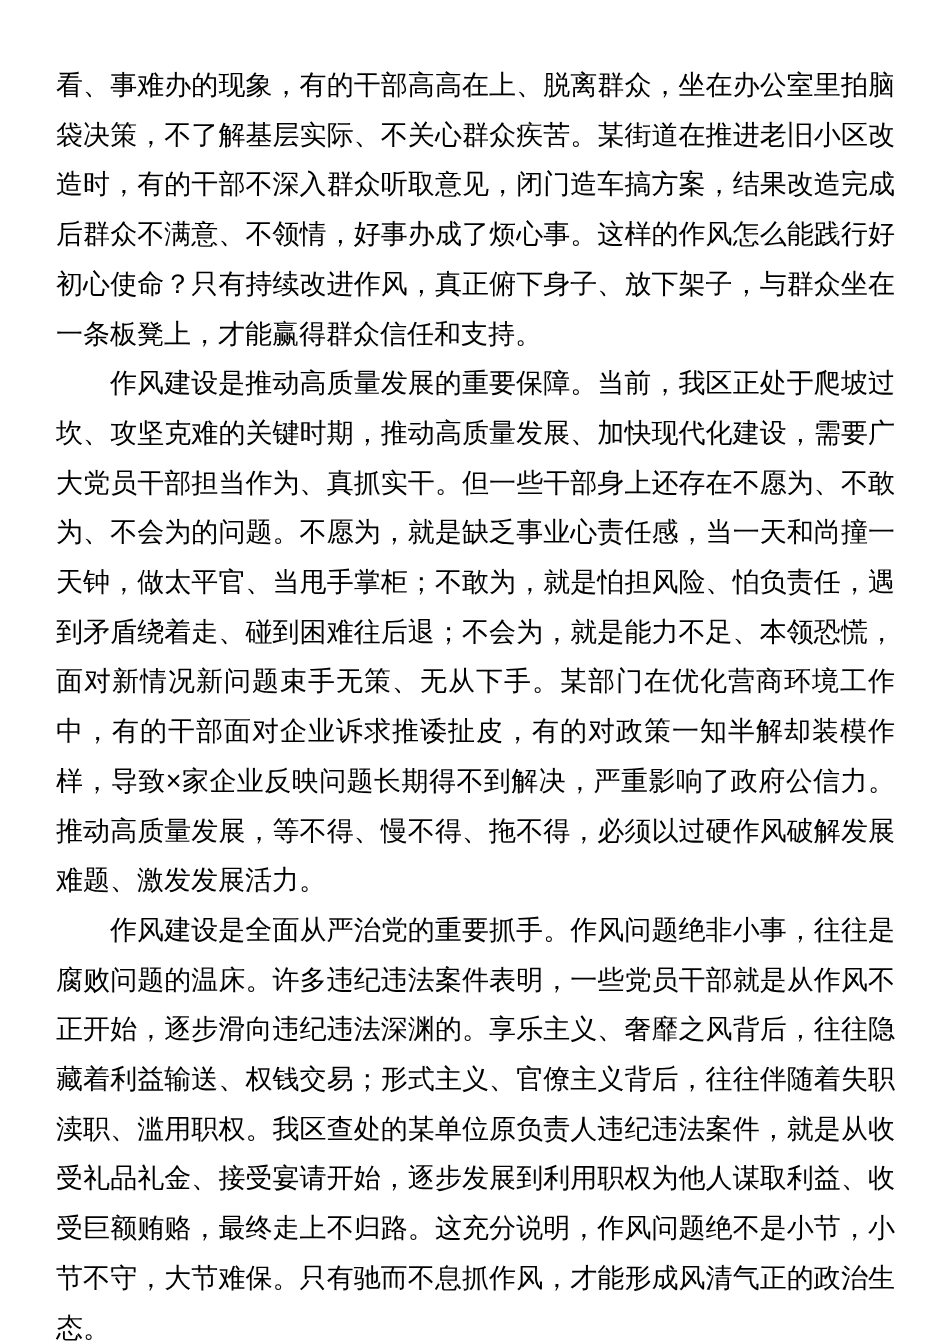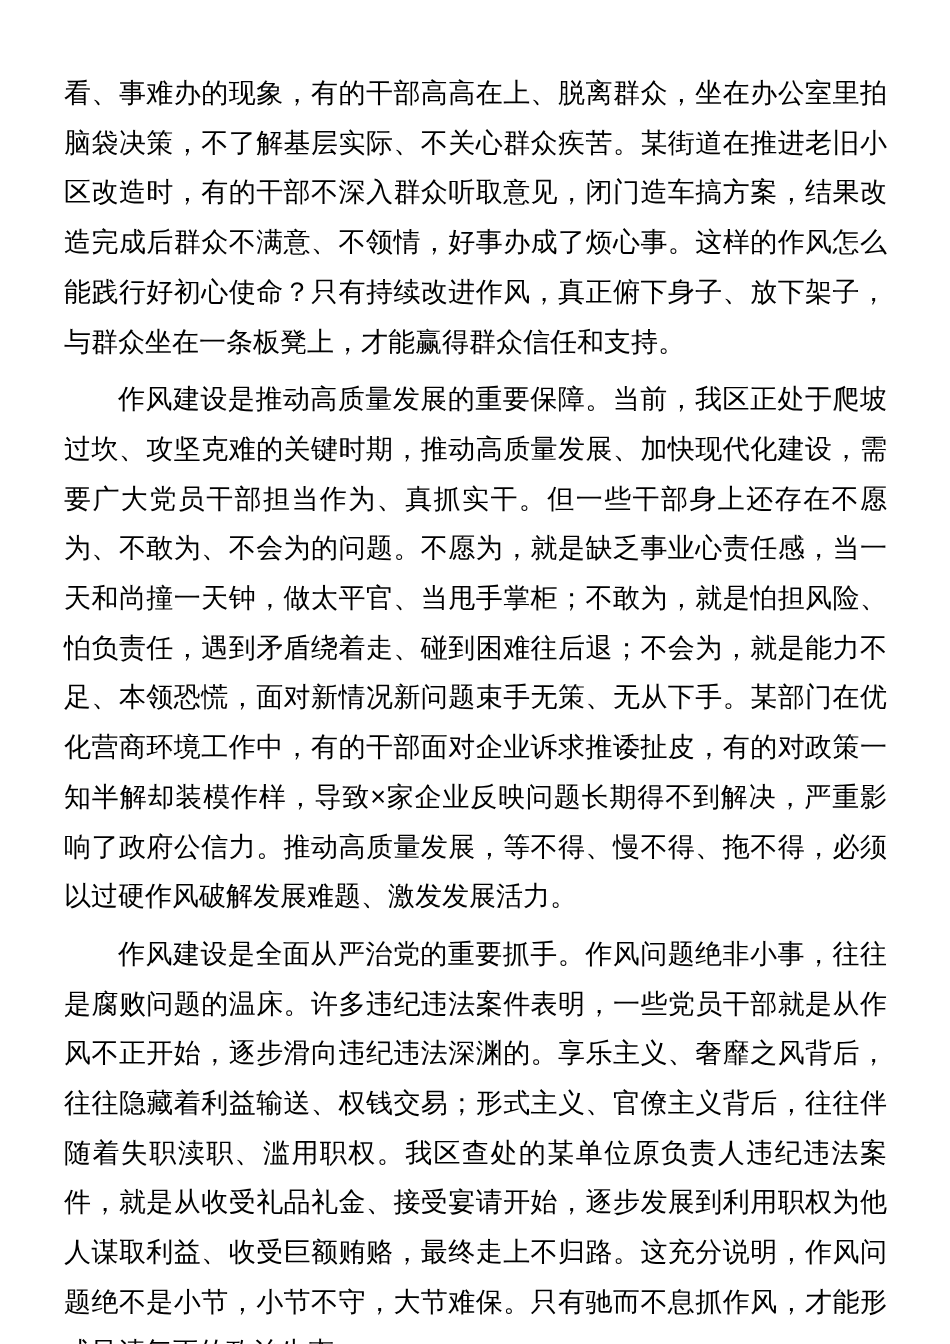--- a/index.html
+++ b/index.html
@@ -14,21 +14,21 @@
     font-family: "Liberation Sans", sans-serif;
   }
   .page {
     box-sizing: border-box;
     width: 950px;
     height: 1344px;
     padding: 61px 55px 0 56px;
     background: #ffffff;
   }
   .doc-body p {
-    margin: 8px;
+    margin: 0;
     padding: 0;
     color: #000000;
     font-size: 27px;
     line-height: 49.7px;
     text-align: justify;
     word-break: break-all;
     font-weight: 400;
   }
   .doc-body p.indent {
     text-indent: 2em;

